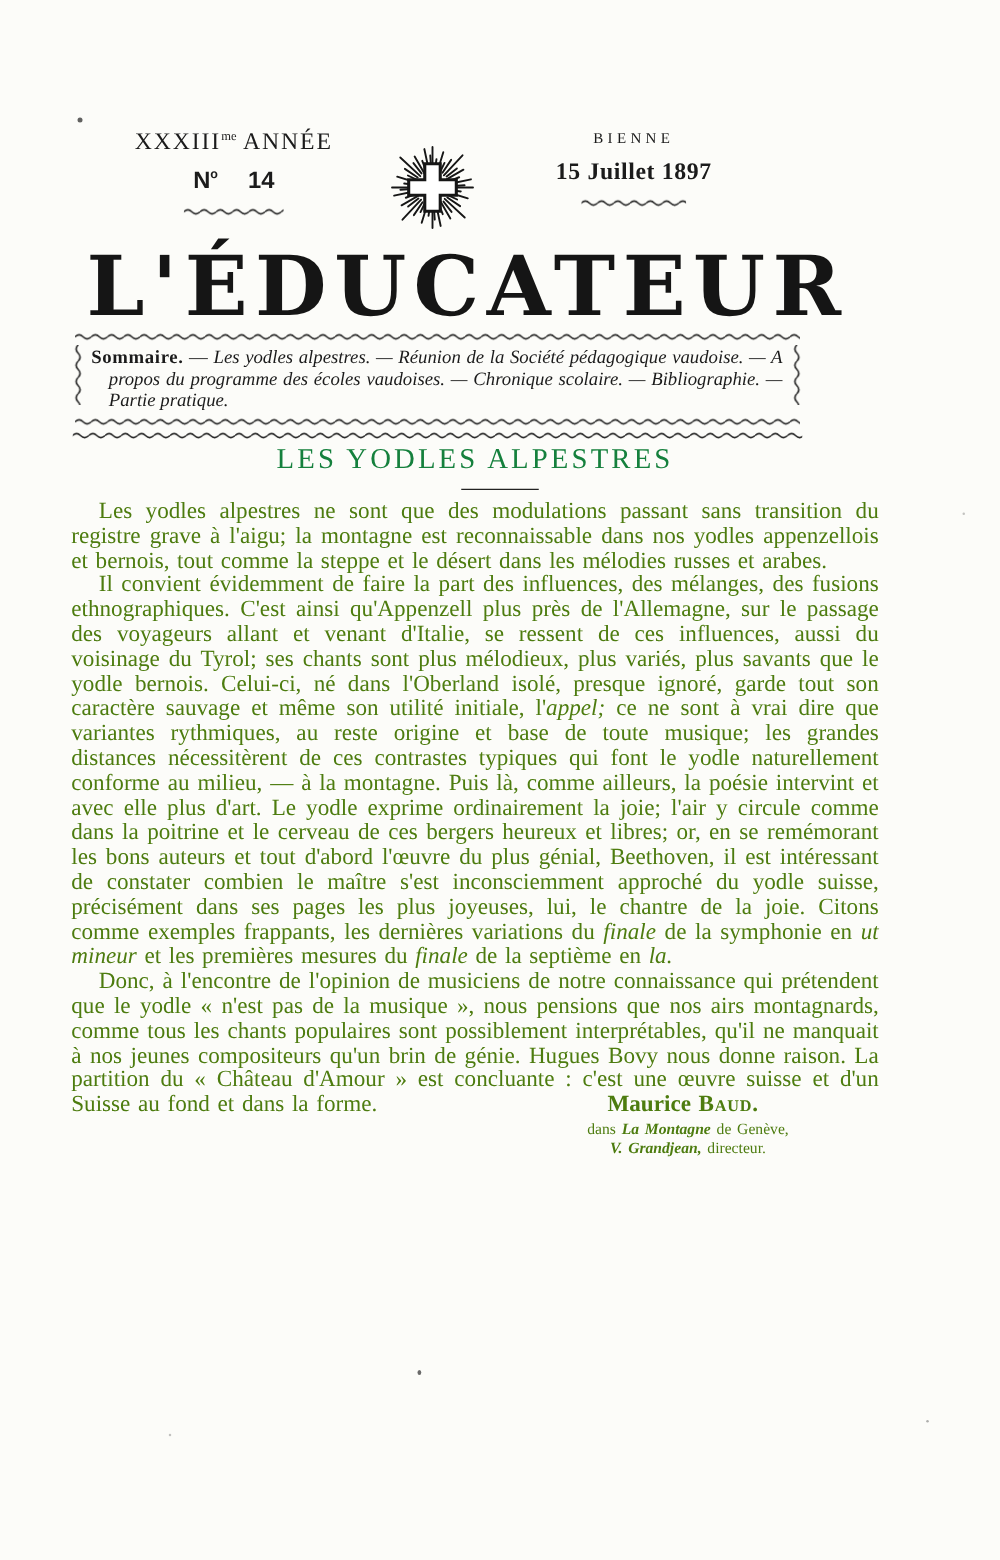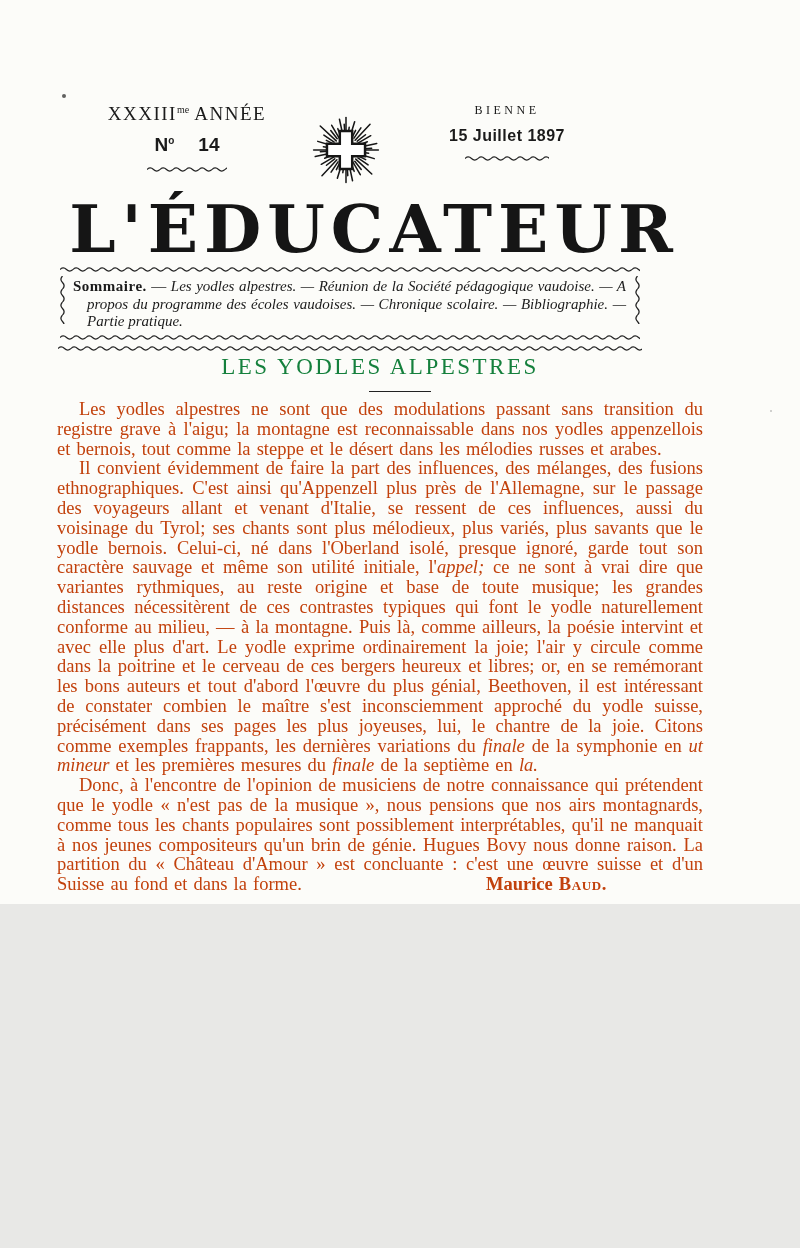--- a/index.html
+++ b/index.html
@@ -1,32 +1,32 @@
 <!DOCTYPE html>
 <html lang="fr"><head>
 <meta charset="utf-8">
 <style>
   html,body{margin:0;padding:0;}
   body{width:800px;height:1248px;overflow:hidden;background:#e8e8e6;}
-  .sheet{position:relative;width:800px;height:904px;overflow:hidden;
+  .sheet{position:relative;width:800px;height:1248px;overflow:hidden;
          background:#fcfcf9;color:#1b1b1b;
          font-family:"Liberation Serif","DejaVu Serif",serif;}
   
   .masthead{position:absolute;left:0;top:103px;width:100%;height:95px;}
   .mh-left{position:absolute;left:87px;top:0;width:200px;text-align:center;}
   .mh-right{position:absolute;left:407px;top:0;width:200px;text-align:center;}
   .annee{font-size:19px;letter-spacing:1.5px;white-space:nowrap;}
   .annee sup{font-size:10px;letter-spacing:0;}
   .issue{margin-top:9px;font-family:"Liberation Sans","DejaVu Sans",sans-serif;
          font-weight:700;font-size:19px;}
   .issue sup{font-size:10px;}
   .issue .num{margin-left:24px;}
   .city{font-size:12px;letter-spacing:3.5px;}
-  .date{margin-top:9px;font-family:Liberation Sans, sans-serif;
-        font-weight:700;font-size:16px;letter-spacing:.5px;}
+  .date{margin-top:9px;font-family:Liberation Serif, serif;
+        font-weight:700;font-size:19px;letter-spacing:.5px;}
   .wr{display:block;margin:10px auto 0;}
   .emblem{position:absolute;left:306px;top:7px;width:80px;height:80px;}
   
   .title{position:absolute;left:0;top:184px;width:724px;margin:12px;text-align:center;
          font-family:"DejaVu Serif","Liberation Serif",serif;font-weight:700;
          font-size:66px;line-height:1;letter-spacing:6px;color:#151515;}
   
   .summary{position:absolute;left:60px;top:268px;width:580px;min-height:54px;}
   .summary .sb{position:absolute;}
   .sb-top{left:0;top:-2px;}
@@ -41,21 +41,21 @@
   .bi{font-weight:700;font-style:italic;}
   .sc{font-variant:small-caps;letter-spacing:.6px;}
   
   .article-head{position:absolute;left:57px;top:354px;width:646px;margin:0;
                 text-align:center;font-weight:400;font-size:23px;
                 letter-spacing:2.5px;color:#15803d;}
   .head-rule{position:absolute;left:0;top:391px;width:100%;}
   .head-rule div{width:62px;margin:0 auto;border-top:1.7px solid #222;}
   .bodytext{position:absolute;left:57px;top:400px;width:646px;
             font-size:18.5px;line-height:19.8px;text-align:justify;
-            word-spacing:1.5px;color:#c2410c;}
+            word-spacing:1.5px;color:#4d7c0f;}
   .bodytext p{margin:0;text-indent:22px;}
   .sig-name{margin-top:-19.8px;text-align:right;padding-right:96px;font-size:18.5px;font-weight:bold;}
   .sig-sub{width:fit-content;margin:1px 72px 0 auto;text-align:center;
            font-size:12.5px;line-height:15px;}
   
   .speck{position:absolute;background:#3a3a3a;border-radius:50%;}
   .s1{left:62px;top:94px;width:4px;height:4px;opacity:.8;}
   .s2{left:334px;top:1096px;width:3px;height:4px;opacity:.75;}
   .s3{left:741px;top:1136px;width:2px;height:2px;opacity:.4;}
   .s4{left:135px;top:1147px;width:2px;height:2px;opacity:.3;}
@@ -148,20 +148,24 @@
   <h2 class="article-head">LES YODLES ALPESTRES</h2>
   <div class="head-rule">
       <div></div>
     </div>
 
   <main class="bodytext">
     <p class="para"><span>Les yodles alpestres ne sont que des modulations passant sans transition du registre grave à l'aigu; la montagne est reconnaissable dans nos yodles appenzellois et bernois, tout comme la steppe et le désert dans les mélodies russes et arabes.</span></p>
     <p class="para"><span>Il convient évidemment de faire la part des influences, des mélanges, des fusions ethnographiques. C'est ainsi qu'Appenzell plus près de l'Allemagne, sur le passage des voyageurs allant et venant d'Italie, se ressent de ces influences, aussi du voisinage du Tyrol; ses chants sont plus mélodieux, plus variés, plus savants que le yodle bernois. Celui-ci, né dans l'Oberland isolé, presque ignoré, garde tout son caractère sauvage et même son utilité initiale, l'</span><span class="i">appel;</span><span> ce ne sont à vrai dire que variantes rythmiques, au reste origine et base de toute musique; les grandes distances nécessitèrent de ces contrastes typiques qui font le yodle naturellement conforme au milieu, — à la montagne. Puis là, comme ailleurs, la poésie intervint et avec elle plus d'art. Le yodle exprime ordinairement la joie; l'air y circule comme dans la poitrine et le cerveau de ces bergers heureux et libres; or, en se remémorant les bons auteurs et tout d'abord l'œuvre du plus génial, Beethoven, il est intéressant de constater combien le maître s'est inconsciemment approché du yodle suisse, précisément dans ses pages les plus joyeuses, lui, le chantre de la joie. Citons comme exemples frappants, les dernières variations du </span><span class="i">finale</span><span> de la symphonie en </span><span class="i">ut mineur</span><span> et les premières mesures du </span><span class="i">finale</span><span> de la septième en </span><span class="i">la.</span></p>
     <p class="para"><span>Donc, à l'encontre de l'opinion de musiciens de notre connaissance qui prétendent que le yodle « n'est pas de la musique », nous pensions que nos airs montagnards, comme tous les chants populaires sont possiblement interprétables, qu'il ne manquait à nos jeunes compositeurs qu'un brin de génie. Hugues Bovy nous donne raison. La partition du « Château d'Amour » est concluante : c'est une œuvre suisse et d'un Suisse au fond et dans la forme.</span></p>
     <div class="sig-name"><span>Maurice </span><span class="sc">Baud.</span></div>
+    <div class="sig-sub">
+      <div><span>dans </span><span class="bi">La Montagne</span><span> de Genève,</span></div>
+      <div><span class="bi">V. Grandjean,</span><span> directeur.</span></div>
+    </div>
   </main>
 
   <div class="speck s1"></div>
   <div class="speck s2"></div>
   <div class="speck s3"></div>
   <div class="speck s4"></div>
   <div class="speck s5"></div>
 
 </div>
 

